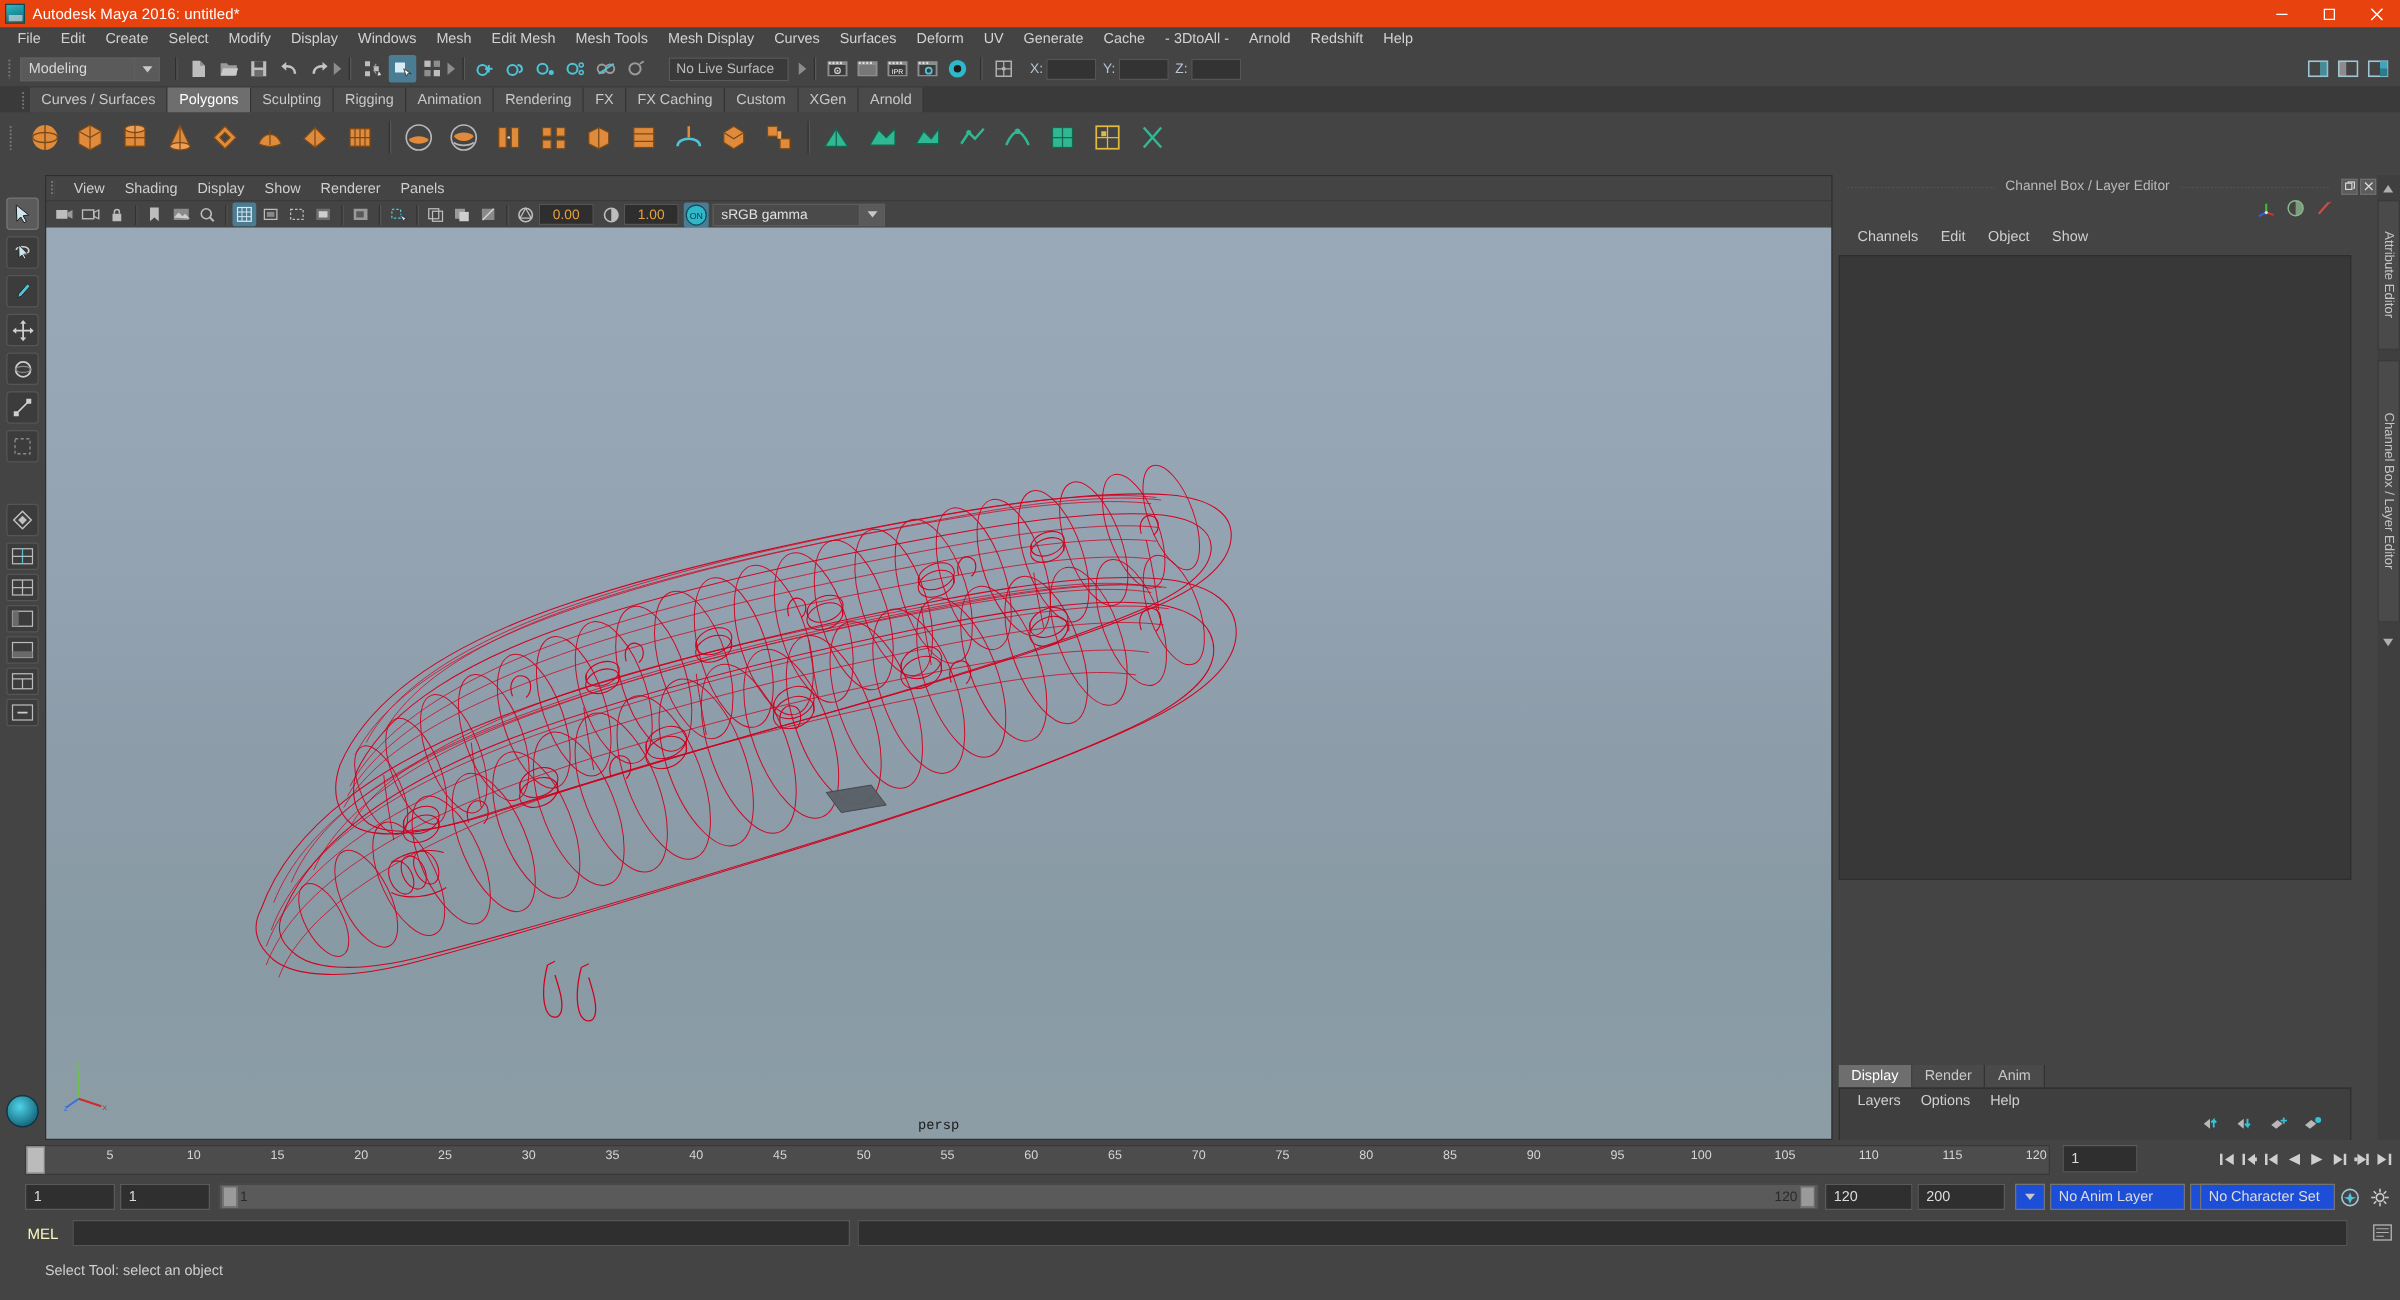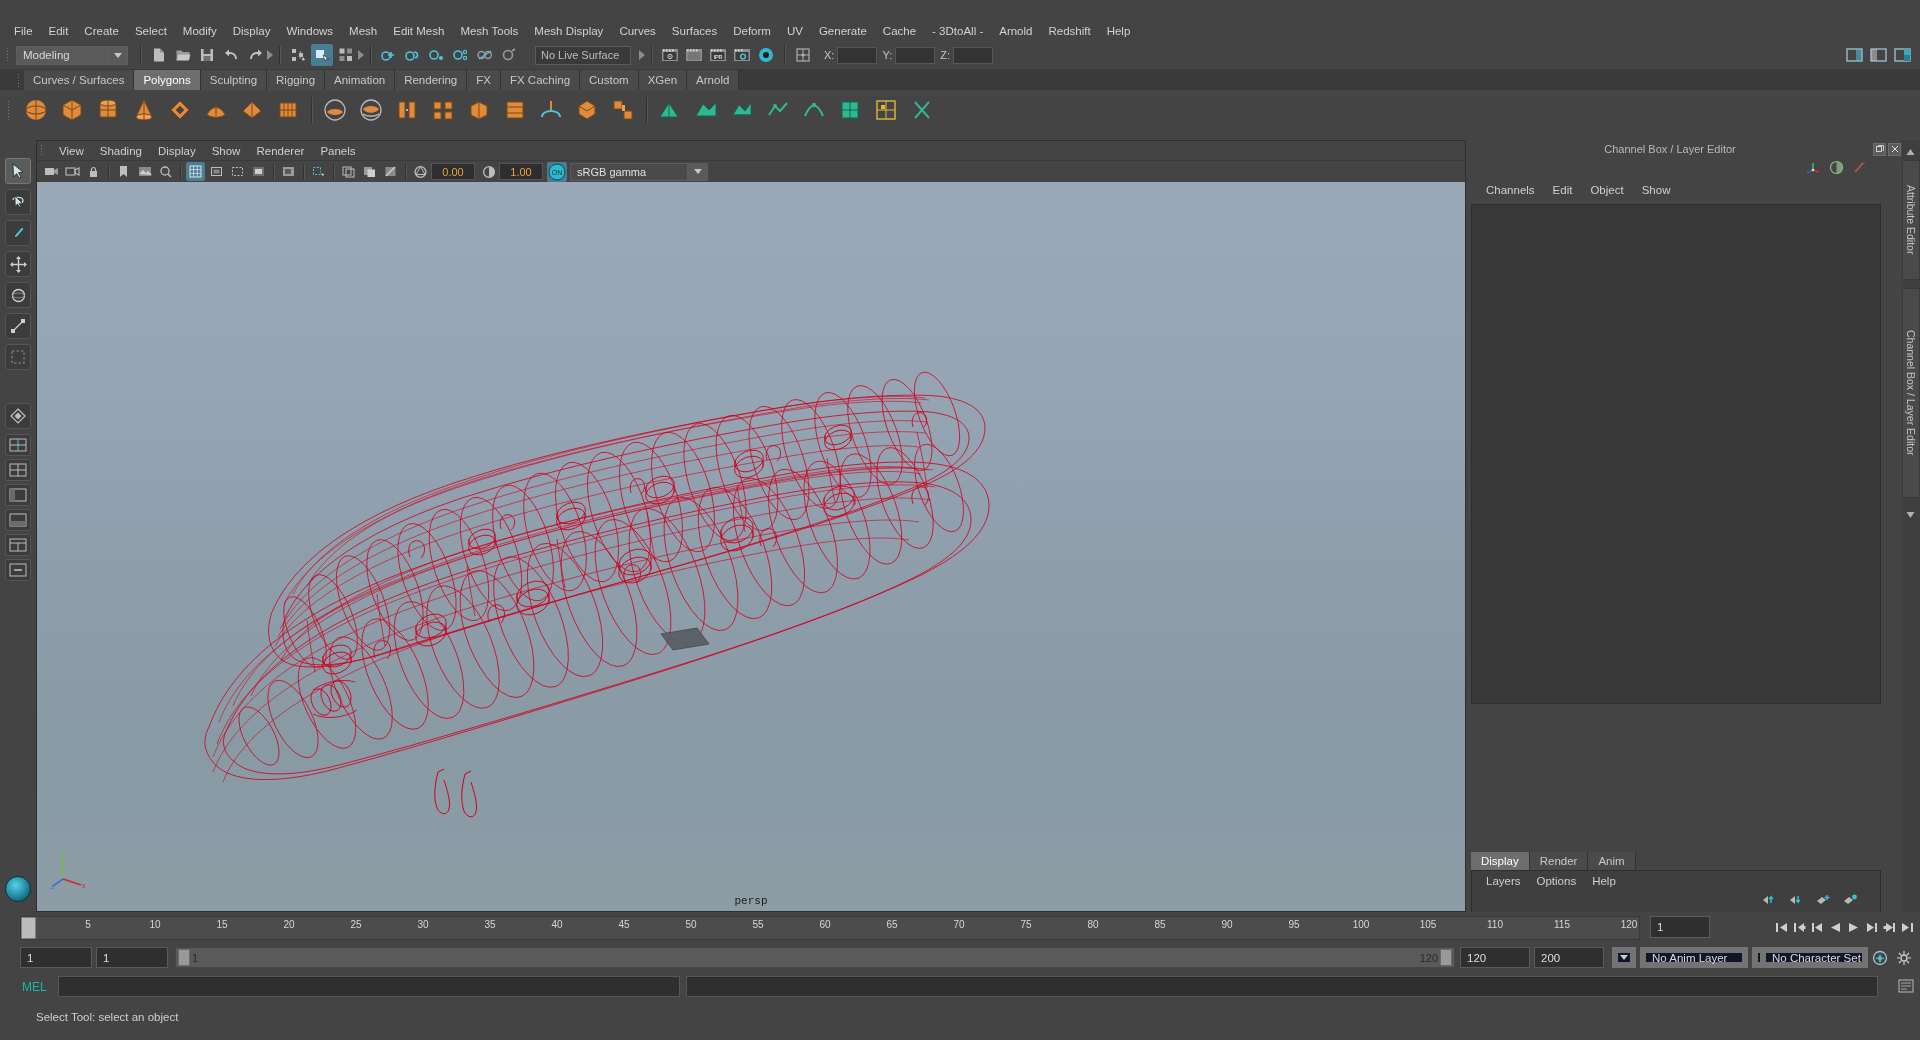--- a/index.html
+++ b/index.html
@@ -263,46 +263,67 @@
     position:absolute; top:3px; height:21px; background:#2f2f2f; border:1px solid #5a5a5a;
     color:#dcdcdc; font-size:11.5px; display:flex; align-items:center; padding-left:6px;
   }
   .range-bar {
     position:absolute; left:175px; top:3px; width:1280px; height:21px;
     background:#5a5a5a; border:1px solid #474747; display:flex; align-items:center;
   }
   .rb-handle{width:12px;height:17px;background:#9a9a9a;border:1px solid #6a6a6a;flex:none;margin:0 2px;}
   .rb-lbl{color:#2a2a2a;font-size:11px;}
   .combo {
-    position:absolute; top:3px; height:21px; background:#0f172a; border:6px solid #737373;
+    position:absolute; top:3px; height:21px; background:#1d4ed8; border:1px solid #737373;
     color:#dcdcdc; font-size:11.5px; display:flex; align-items:center; padding-left:6px;
   }
 
   
   .cmd-area { position:absolute; left:0; top:972px; width:1920px; height:30px; background:#444; }
-  .mel-lbl { position:absolute; left:22px; top:8px; color:#14b8a6; font-size:12px; }
+  .mel-lbl { position:absolute; left:22px; top:8px; color:#fef9c3; font-size:12px; }
   .cmd-input {
     position:absolute; left:58px; top:4px; width:622px; height:21px;
     background:#2f2f2f; border:1px solid #565656;
   }
   .cmd-output {
     position:absolute; left:686px; top:4px; width:1192px; height:21px;
     background:#2f2f2f; border:1px solid #565656;
   }
   .cmd-icon{position:absolute; right:6px; top:6px;}
 
   
   .help-area { position:absolute; left:0; top:1002px; width:1920px; height:38px; background:#444; }
   .help-text { position:absolute; left:24px; top:9px; color:#cfcfcf; font-size:11.5px;margin-left:12px; }
 </style>
 </head>
 <body>
 
 <div class="app">
 
+  <div class="titlebar">
+    <div class="title-logo"></div>
+    <div class="title-text">Autodesk Maya 2016: untitled*</div>
+    <div class="win-btns">
+      <div class="win-btn">
+        <svg width="11" height="11" viewBox="0 0 11 11">
+            <rect x="1" y="5" width="9" height="1" fill="#fff"></rect>
+          </svg>
+      </div>
+      <div class="win-btn">
+        <svg width="11" height="11" viewBox="0 0 11 11">
+            <rect x="1.5" y="1.5" width="8" height="8" fill="none" stroke="#fff" stroke-width="1"></rect>
+          </svg>
+      </div>
+      <div class="win-btn close">
+        <svg width="11" height="11" viewBox="0 0 11 11">
+            <path d="M1 1 L10 10 M10 1 L1 10" stroke="#fff" stroke-width="1.2"></path>
+          </svg>
+      </div>
+    </div>
+  </div>
 
   <div class="menubar">
     <div class="menu-item">File</div>
     <div class="menu-item">Edit</div>
     <div class="menu-item">Create</div>
     <div class="menu-item">Select</div>
     <div class="menu-item">Modify</div>
     <div class="menu-item">Display</div>
     <div class="menu-item">Windows</div>
     <div class="menu-item">Mesh</div>

